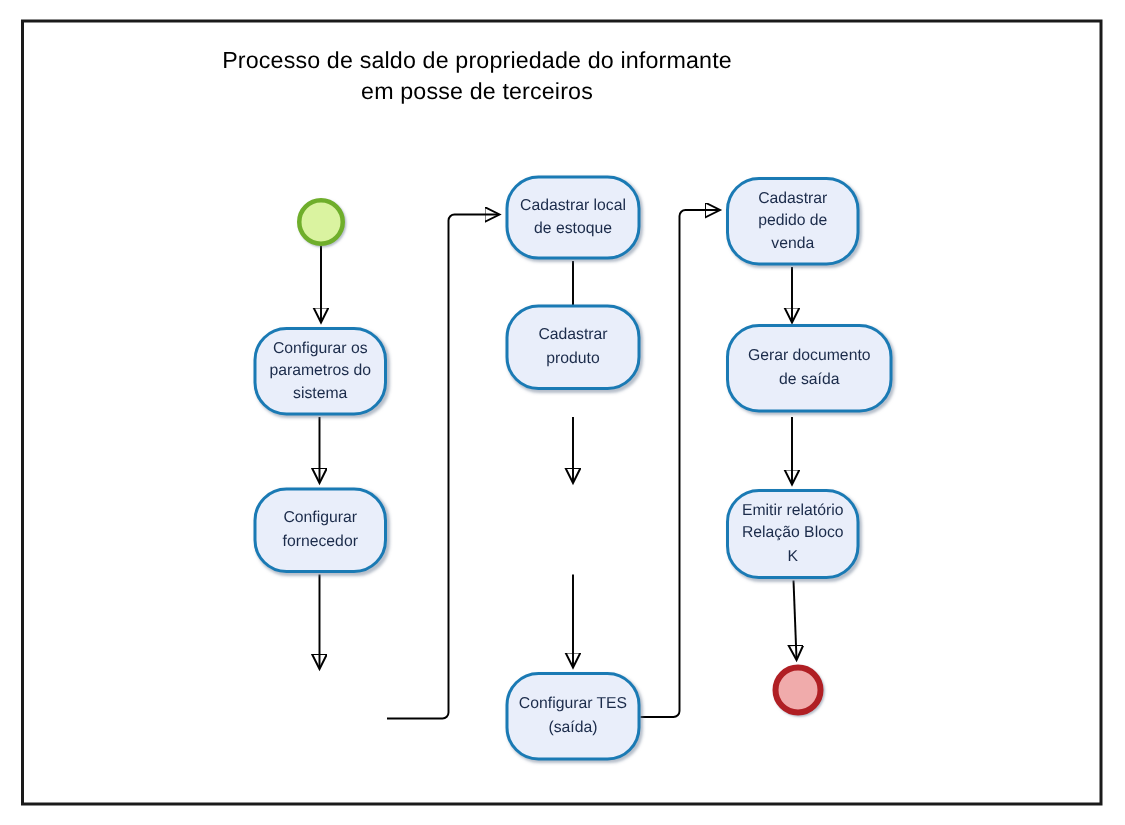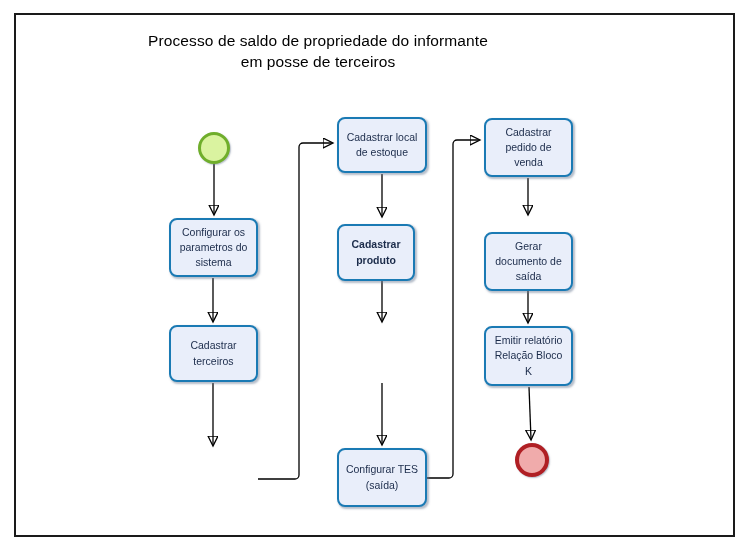--- a/index.html
+++ b/index.html
@@ -11,33 +11,33 @@
     position:absolute;left:14px;top:13px;width:717px;height:520px;
     border:2px solid #1a1a1a;background:#ffffff;
   }
   #title{
     position:absolute;left:0;top:31px;width:636px;text-align:center;
     font-size:15.5px;line-height:1.35;color:#000;letter-spacing:0.1px;
   }
   .node{
     position:absolute;display:flex;align-items:center;justify-content:center;
     text-align:center;font-size:10.5px;line-height:1.45;color:#1b2b4a;
-    background:#e9eefa;border:2.5px solid #1a7ab4;border-radius:8px;
+    background:#e9eefa;border:2.5px solid #1a7ab4;border-radius:22px;
     box-shadow:1.5px 1.5px 2px rgba(110,125,150,0.5);
     padding:3px 6px;box-sizing:border-box;
   }
   .b1{left:169px;top:218px;width:89px;height:59px;}
   .b2{left:169px;top:325px;width:89px;height:57px;}
   .b3{left:169px;top:449px;width:89px;height:60px;}
   .b4{left:337px;top:117px;width:90px;height:56px;}
-  .b5{left:337px;top:224px;width:78px;height:57px;font-weight:bold;}
+  .b5{left:337px;top:203px;width:90px;height:57px;}
   .b6{left:337px;top:325px;width:90px;height:57px;}
   .b7{left:337px;top:448px;width:90px;height:59px;}
   .b8{left:484px;top:118px;width:89px;height:59px;}
-  .b9{left:484px;top:232px;width:89px;height:59px;}
+  .b9{left:484px;top:216px;width:111px;height:59px;}
   .b10{left:484px;top:326px;width:89px;height:60px;}
   .event{position:absolute;border-radius:50%;box-sizing:border-box;}
   #start-event{
     left:198px;top:132px;width:32px;height:32px;
     background:#daf3a0;border:3px solid #6fae2b;
     box-shadow:1px 1px 1.5px rgba(110,125,150,0.5);
   }
   #end-event{
     left:515px;top:443px;width:34px;height:34px;
     background:#f0abab;border:4px solid #b01f24;
@@ -73,20 +73,20 @@
     <path d="M427,478 H449 A4,4 0 0 0 453,474 V144 A4,4 0 0 1 457,140 H479" marker-end="url(#arrow)"></path>
     <path d="M528,178 V214" marker-end="url(#arrow)"></path>
     <path d="M528,278 V322" marker-end="url(#arrow)"></path>
     <path d="M529,387 L531,439" marker-end="url(#arrow)"></path>
   </svg>
 
   <div class="event" id="start-event"></div>
   <div class="event" id="end-event"></div>
 
   <div class="node b1">Configurar os parametros do sistema</div>
-  <div class="node b2">Cadastrar terceiros</div>
+  <div class="node b2">Configurar fornecedor</div>
   <div class="node b4">Cadastrar local de estoque</div>
   <div class="node b5">Cadastrar produto</div>
   <div class="node b7">Configurar TES (saída)</div>
   <div class="node b8">Cadastrar pedido de venda</div>
   <div class="node b9">Gerar documento de saída</div>
   <div class="node b10">Emitir relatório Relação Bloco K</div>
 </div>
 
 </body></html>

